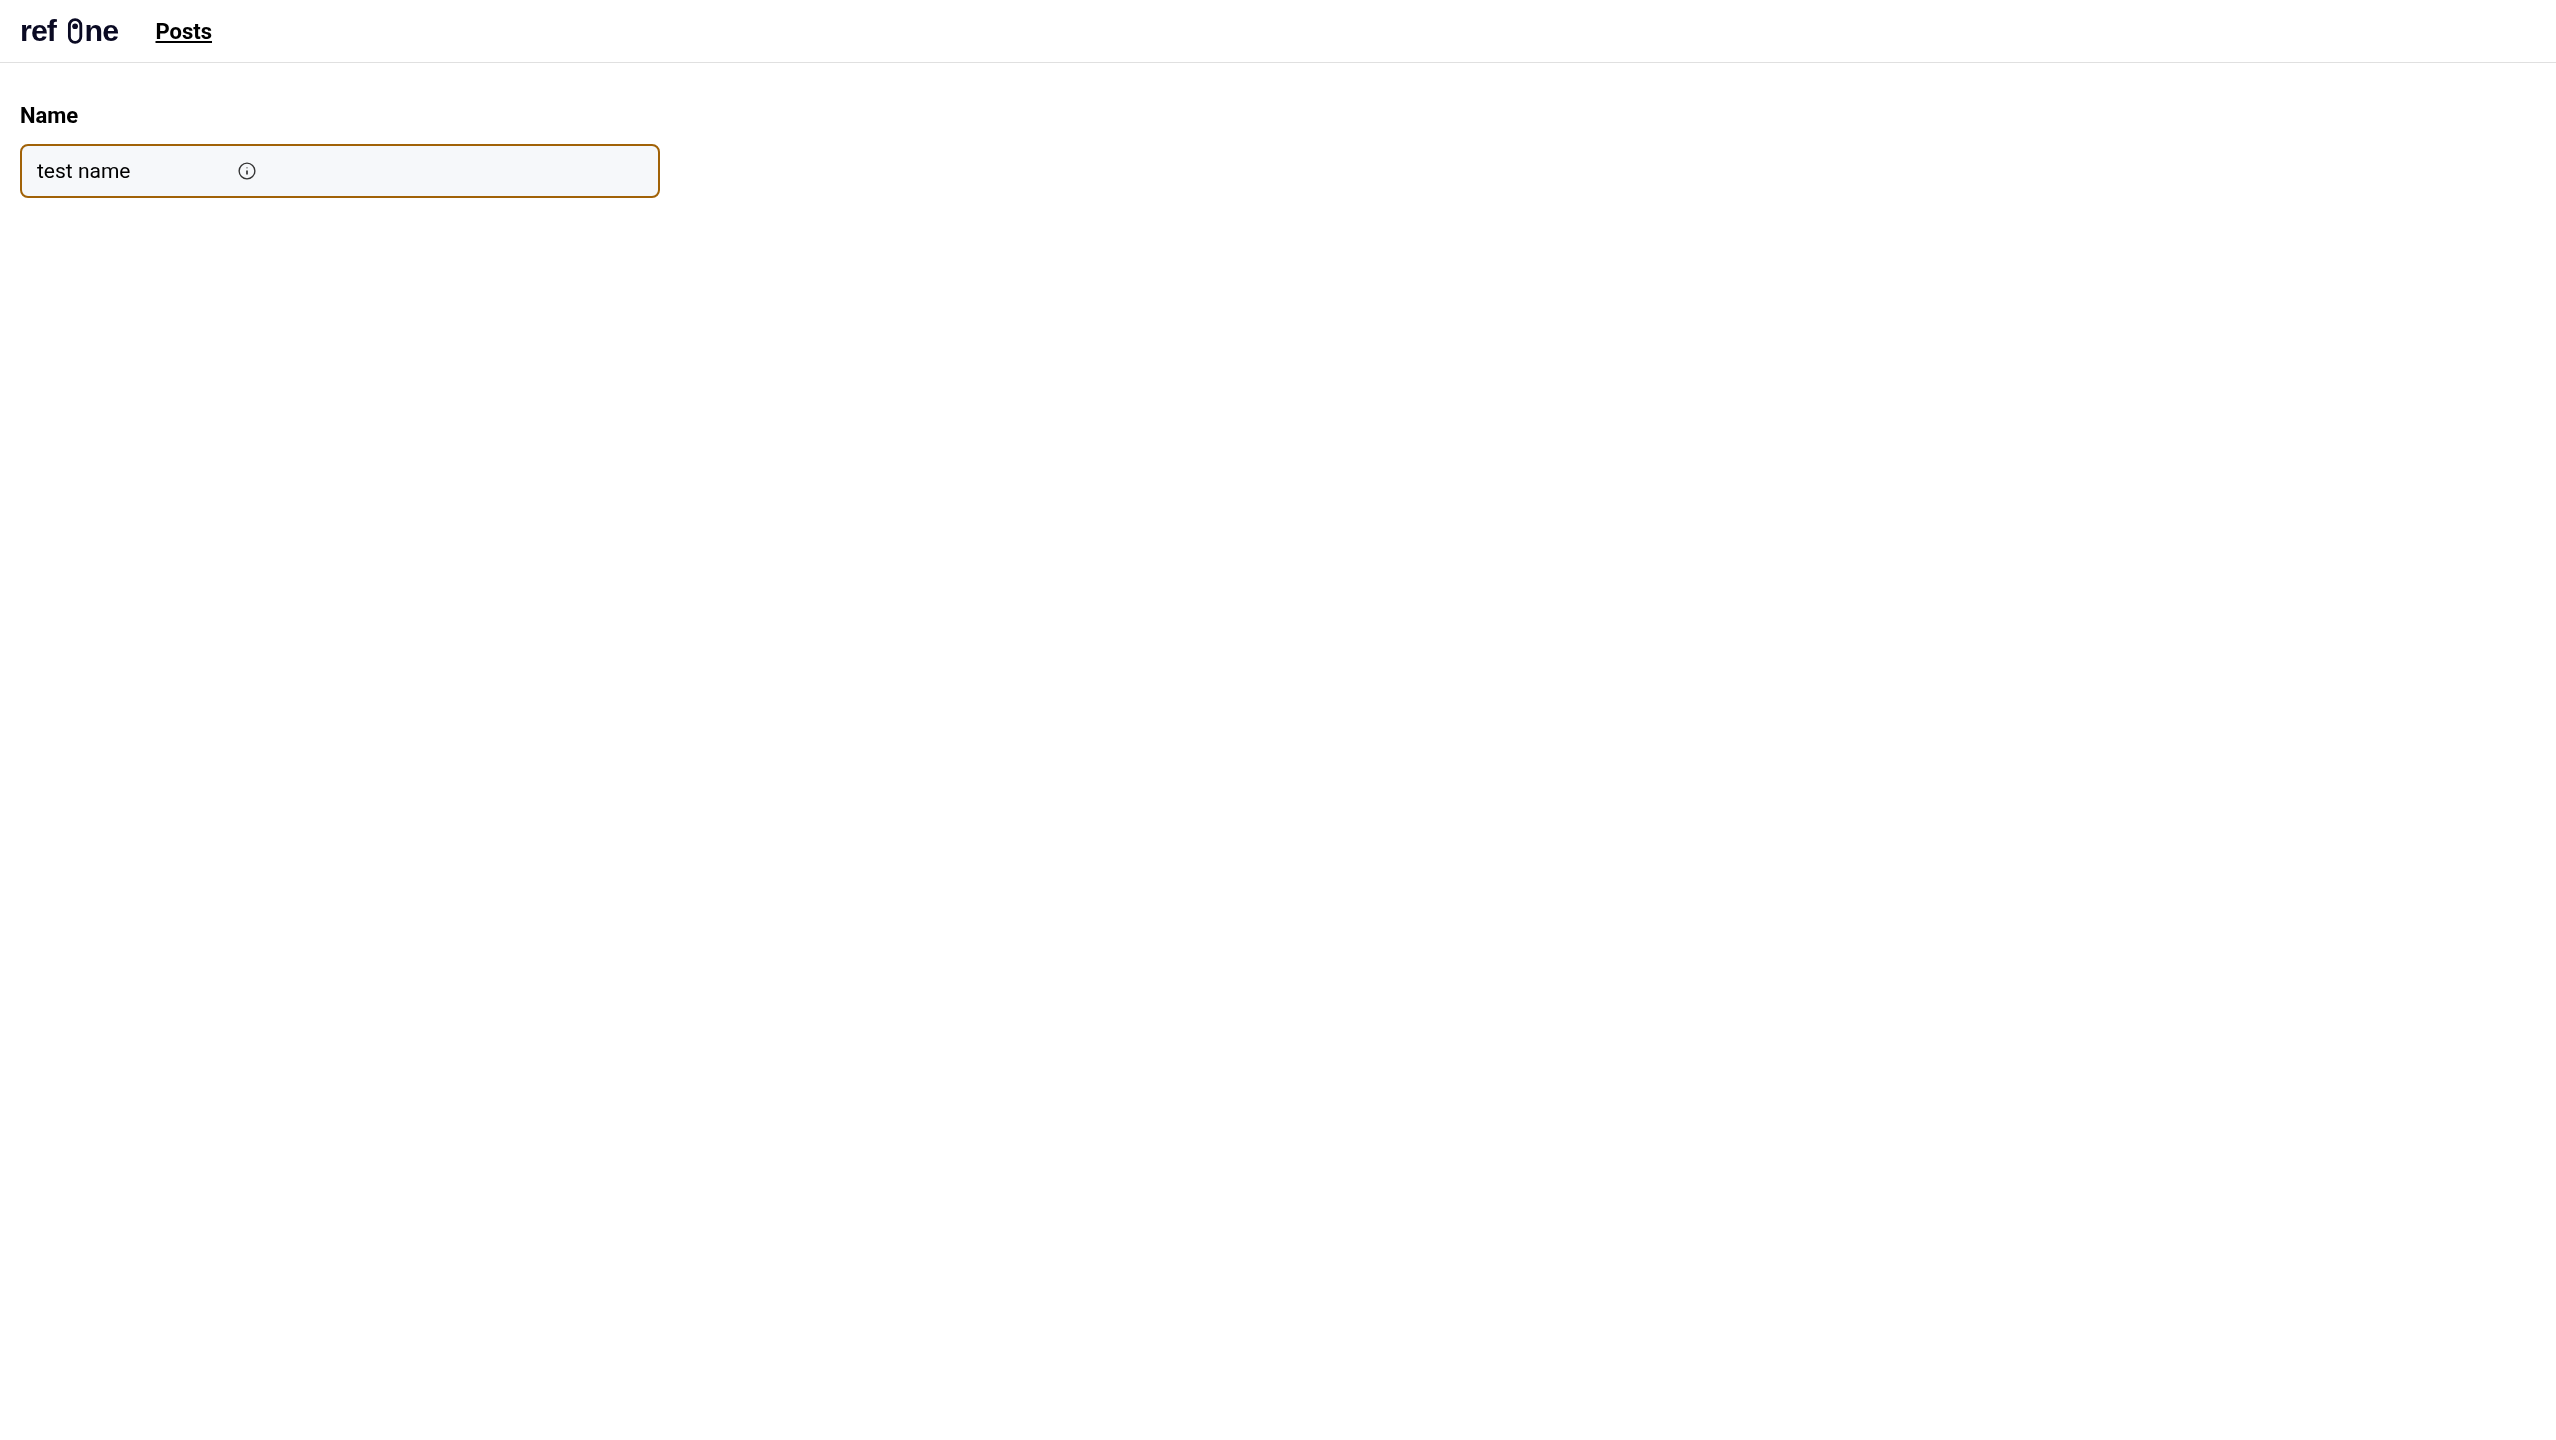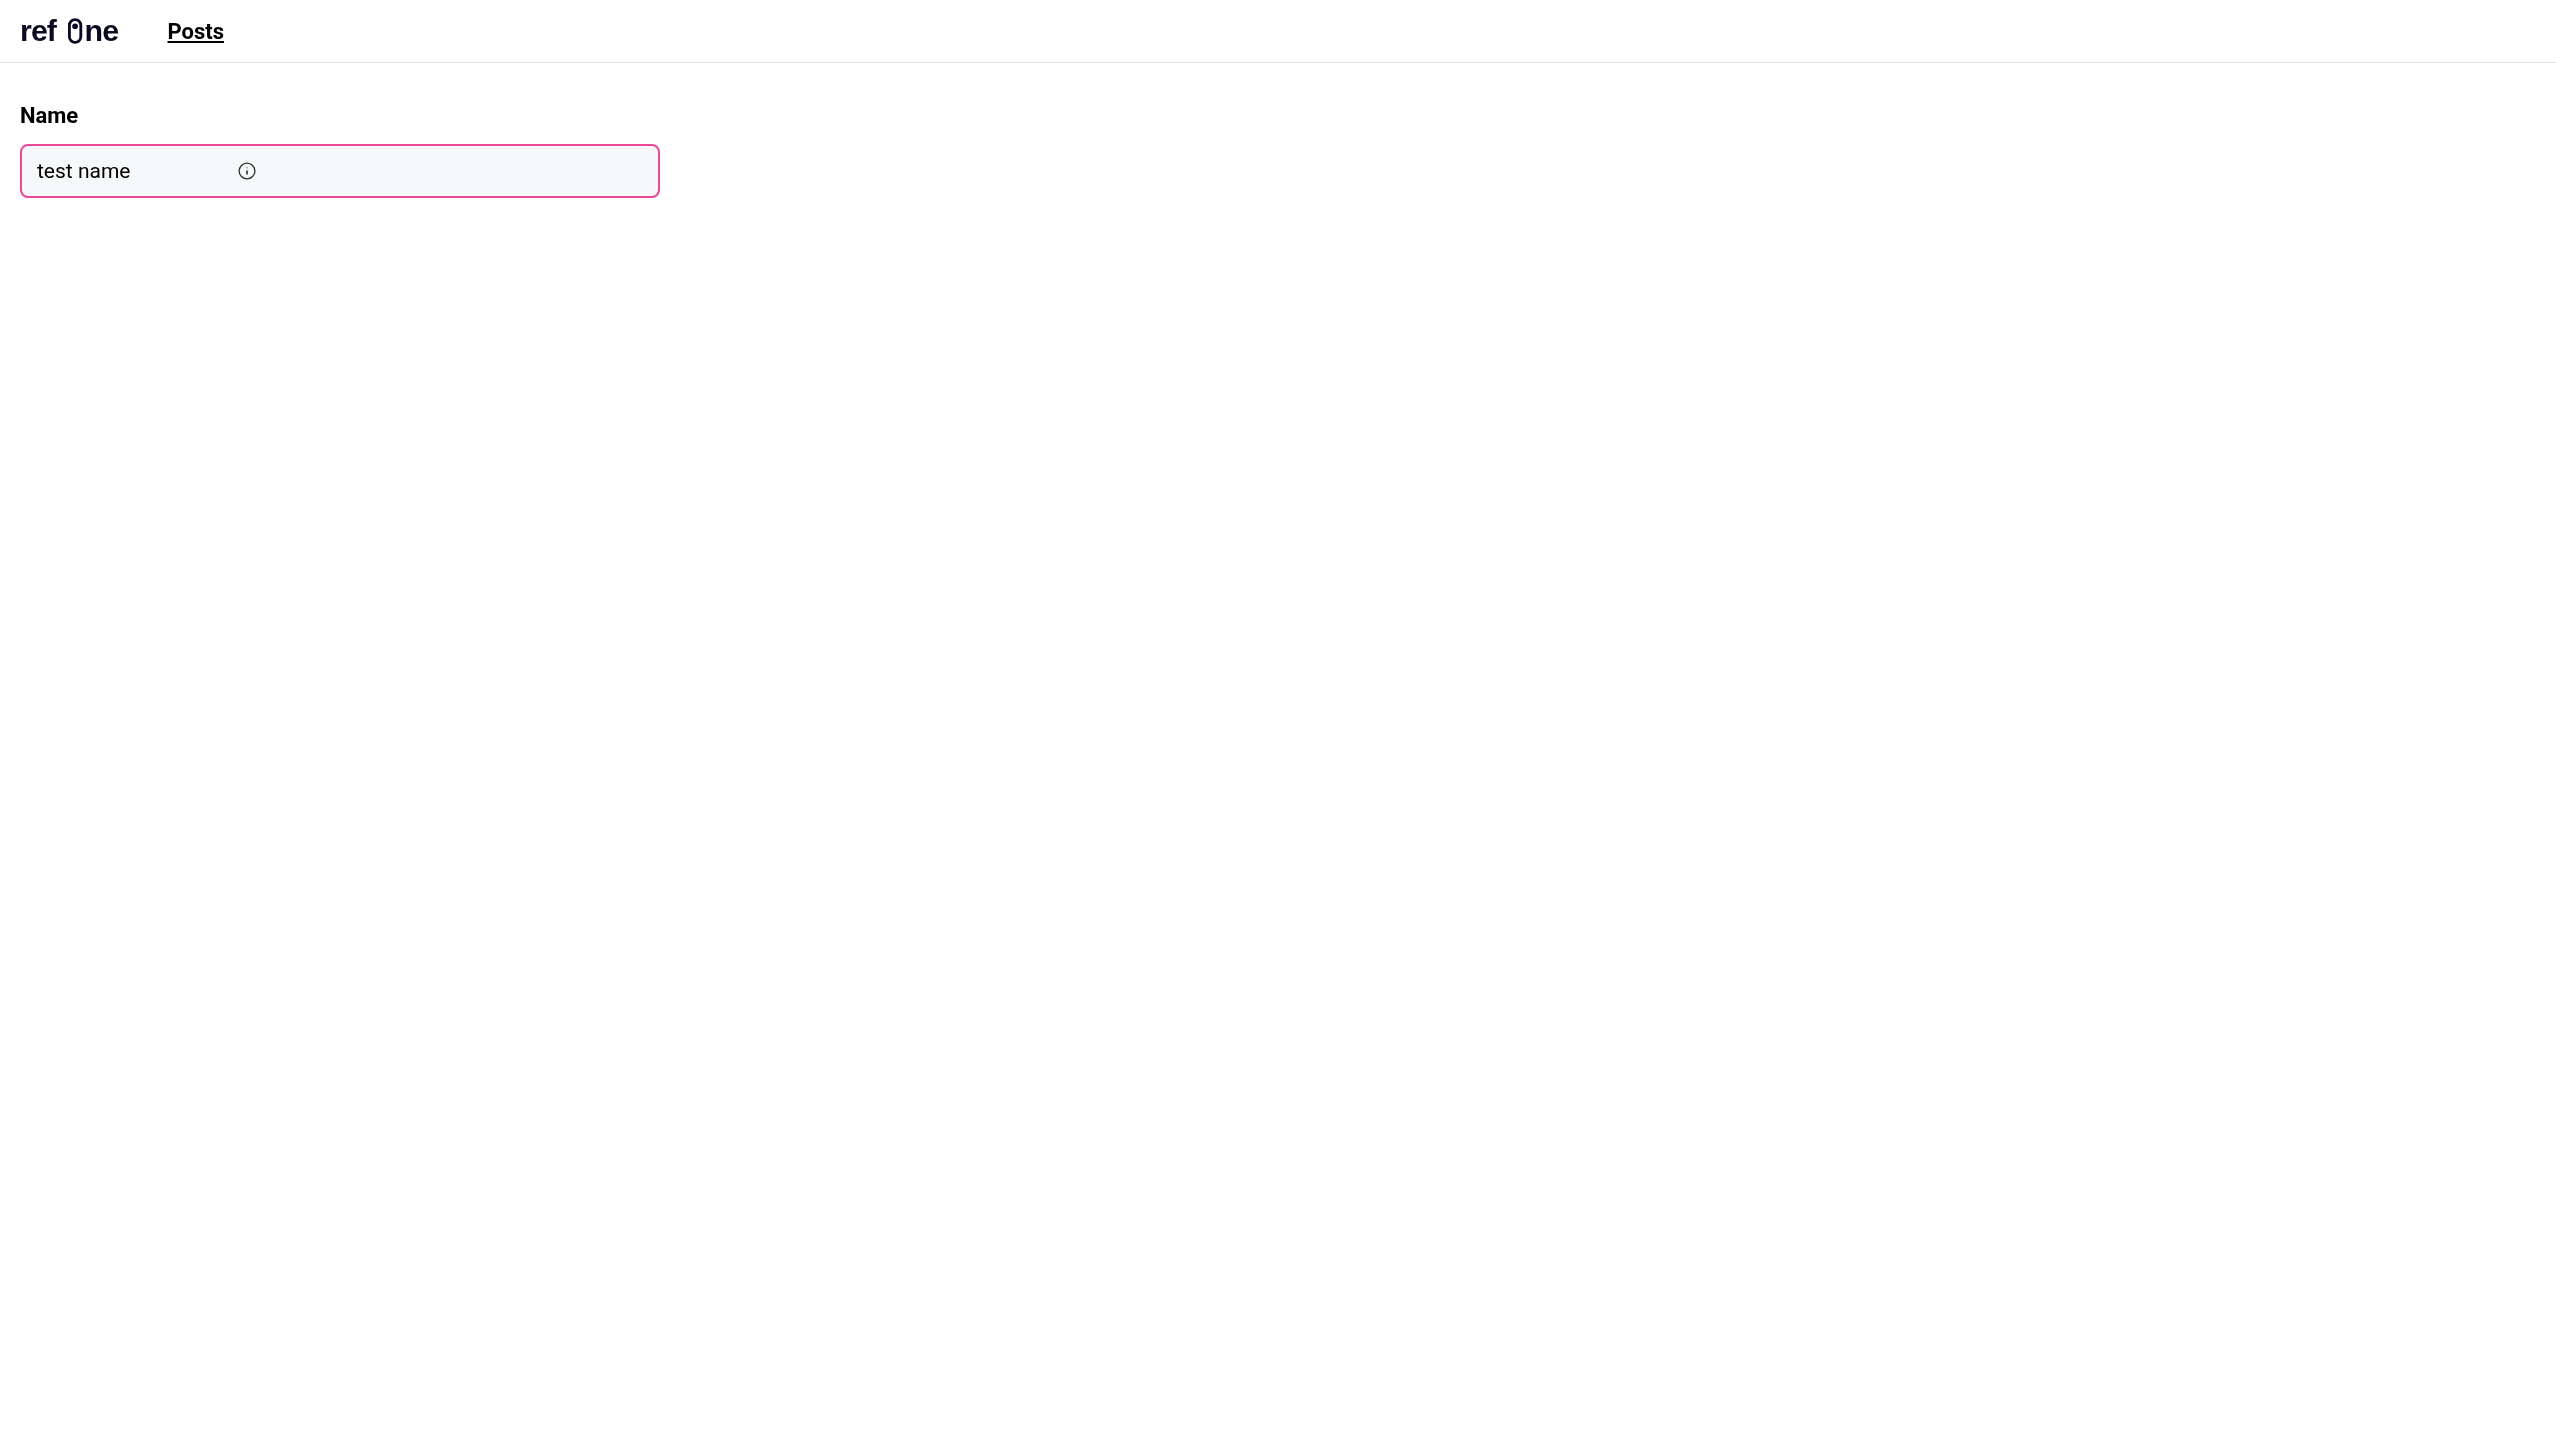--- a/index.html
+++ b/index.html
@@ -12,21 +12,21 @@
       font-family: -apple-system, BlinkMacSystemFont, "Segoe UI", Roboto, Helvetica, Arial, sans-serif;
       background: #ffffff;
       color: #000000;
     }
     
     .header {
       display: flex;
       align-items: center;
       padding: 12px 20px;
       border-bottom: 1px solid #e0e0e0;
-      gap: 24px;
+      gap: 12px;
     }
     
     .logo {
       display: flex;
       align-items: center;
     }
     
     .logo svg {
       height: 38px;
       width: auto;
@@ -62,21 +62,21 @@
       font-size: 21px;
       color: #000000;
       background: #f6f8fa;
       border: 1px solid #d0d7de;
       border-radius: 8px;
       outline: none;
       font-family: inherit;
     }
     
     .text-input.focused {
-      border: 2px solid #ec4899;
+      border: 2px solid #a16207;
       padding: 13px 15px;
     }
     
     .input-wrapper {
       position: relative;
       width: 640px;
     }
     
     .info-icon {
       position: absolute;

